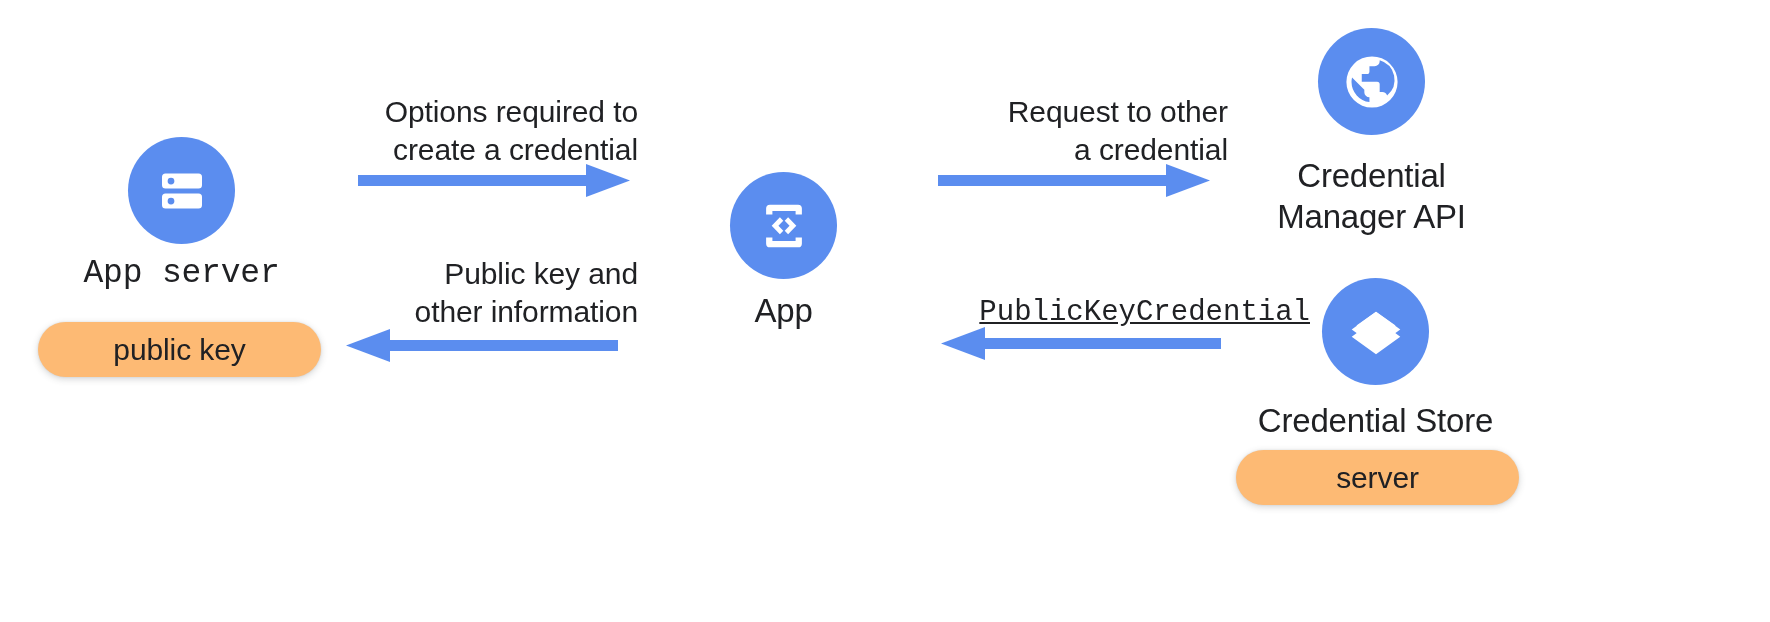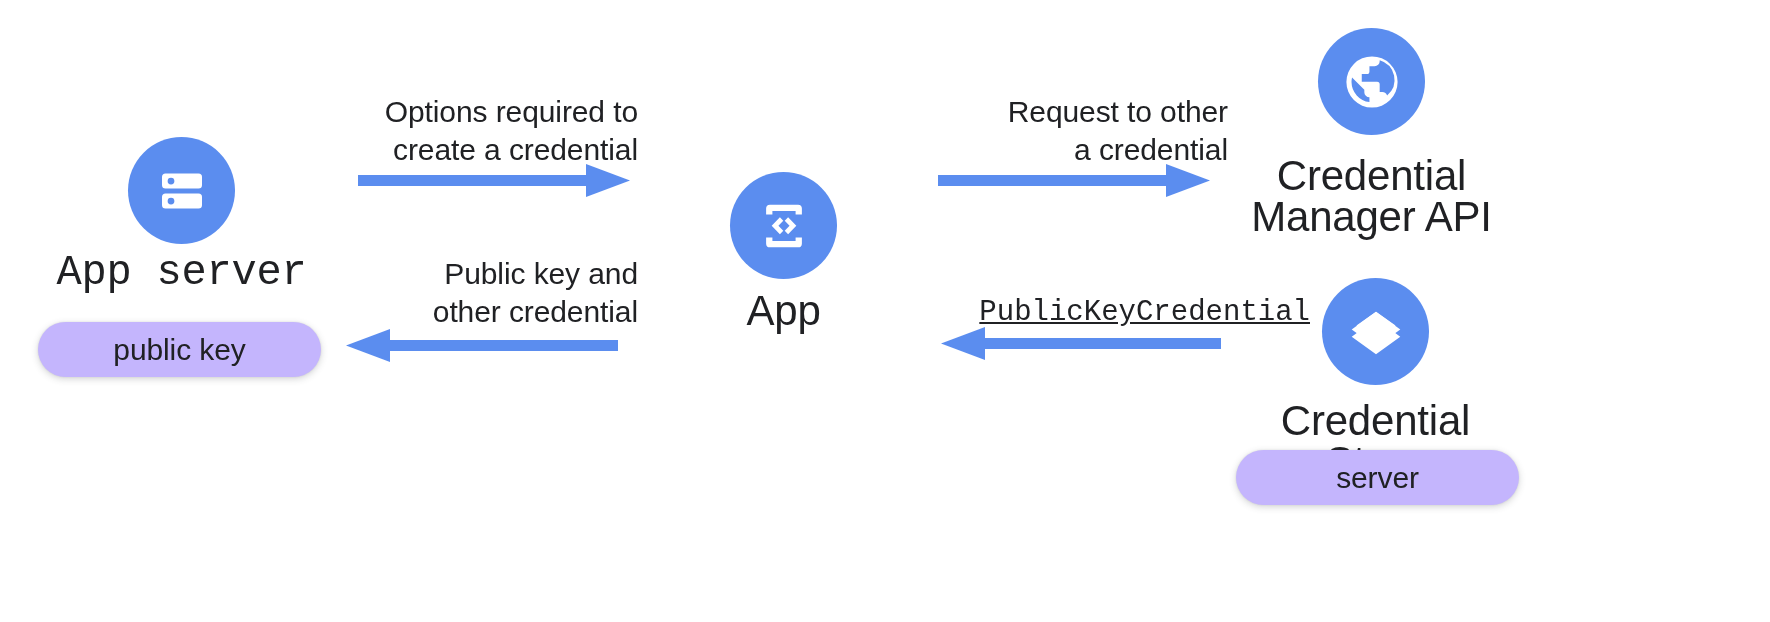--- a/index.html
+++ b/index.html
@@ -28,31 +28,31 @@
     align-items: center;
     justify-content: center;
   }
   .badge svg { display: block; }
 
   
   .caption {
     position: absolute;
     text-align: center;
     color: #202124;
-    font-size: 42px;
+    font-size: 33px;
     line-height: 41px;
     letter-spacing: -0.2px;
     font-family: "Liberation Sans", sans-serif;
     white-space: pre-line;
   }
 
   
   .chip {
     position: absolute;
-    background: #c4b5fd;
+    background: #fdba74;
     border-radius: 40px;
     box-shadow: 0 2px 7px rgba(60,64,67,0.22), 0 0 2px rgba(60,64,67,0.12);
     display: flex;
     align-items: center;
     justify-content: center;
     color: #202124;
     font-size: 30px;
     letter-spacing: -0.1px;
   }
 
@@ -97,21 +97,21 @@
   <div class="arrow-label" style="left:340px; top:93px; width:298px;">Options required to
 create a credential</div>
   <div class="arrow" style="left:358px; top:162px; width:272px; height:36px;">
     <svg width="272" height="36" viewBox="0 0 272 36">
       <rect x="0" y="13" width="235" height="11" fill="#5b8def"></rect>
       <polygon points="228,2 272,18.5 228,35" fill="#5b8def"></polygon>
     </svg>
   </div>
 
   <div class="arrow-label" style="left:340px; top:255px; width:298px;">Public key and
-other credential</div>
+other information</div>
   <div class="arrow" style="left:330px; top:327px; width:288px; height:36px;">
     <svg width="288" height="36" viewBox="0 0 288 36">
       <rect x="53" y="13" width="235" height="11" fill="#5b8def"></rect>
       <polygon points="60,2 16,18.5 60,35" fill="#5b8def"></polygon>
     </svg>
   </div>
 
   <div class="badge" style="left:730px; top:172px; width:107px; height:107px;">
     <span>
       <svg width="58" height="58" viewBox="0 0 24 24" aria-hidden="true">

